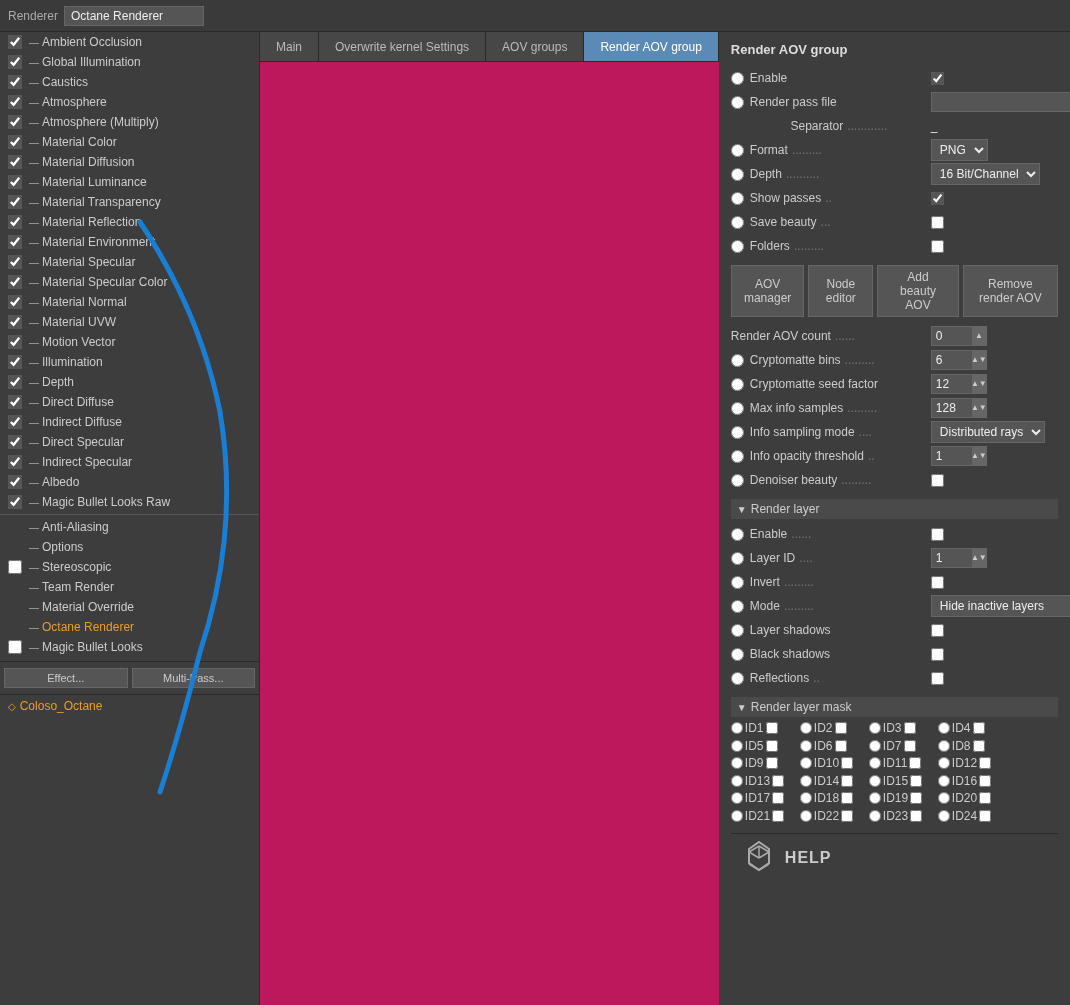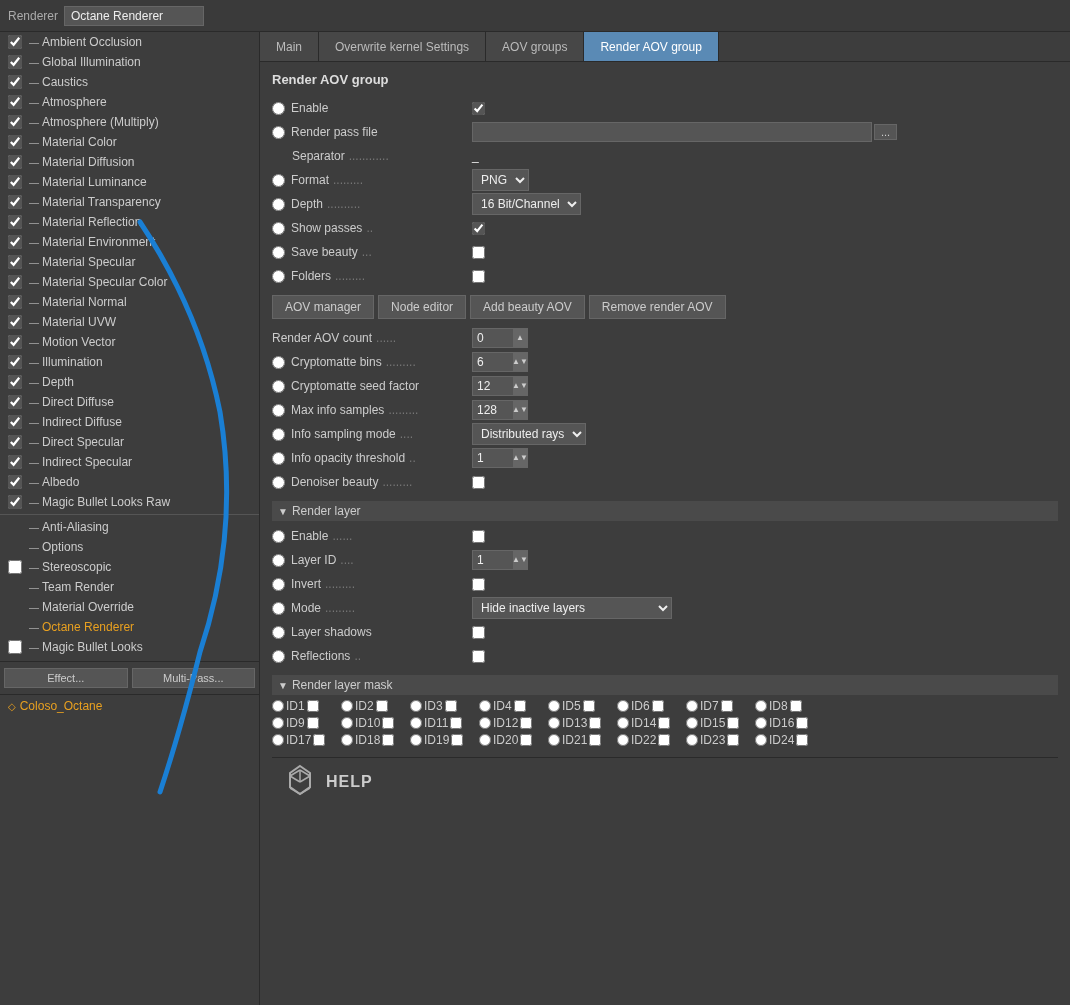--- a/index.html
+++ b/index.html
@@ -125,21 +125,21 @@
       height: 620px;
       pointer-events: none;
       z-index: 10;
     }
 
     
     .right-panel {
       flex: 1;
       background: #be185d;
       display: flex;
-      flex-direction: column;
+      flex-direction: row;
       overflow: hidden;
     }
 
     
     .tab-bar {
       display: flex;
       background: #3d3d3d;
       border-bottom: 1px solid #2a2a2a;
       height: 30px;
       align-items: stretch;
@@ -577,21 +577,21 @@
       <div class="form-row">
         <div class="form-label">
           <input type="radio" class="form-radio" name="r2" style="">
           <span>Render pass file</span>
         </div>
         <input type="text" class="form-input form-input-wide" style="">
         <button style="background:#555;border:1px solid #666;color:#ccc;padding:1px 6px;margin-left:2px;cursor:pointer;font-size:11px;">...</button>
       </div>
 
       <div class="form-row">
-        <div class="form-label" style="padding-left:20px;">
+        <div class="form-label" style="padding-left:20px;justify-content:center;">
           <span>Separator</span>
           <span class="form-dots">............</span>
         </div>
         <span class="form-value">_</span>
       </div>
 
       <div class="form-row">
         <div class="form-label">
           <input type="radio" class="form-radio" name="r3" style="">
           <span>Format</span>
@@ -777,20 +777,27 @@
       </div>
 
       <div class="form-row">
         <div class="form-label">
           <input type="radio" class="form-radio" name="rla5" style="">
           <span>Layer shadows</span>
         </div>
         <input type="checkbox" class="form-checkbox" style="">
       </div>
 
+      <div class="form-row">
+        <div class="form-label">
+          <input type="radio" class="form-radio" name="rla6" style="">
+          <span>Black shadows</span>
+        </div>
+        <input type="checkbox" class="form-checkbox" style="">
+      </div>
 
       <div class="form-row">
         <div class="form-label">
           <input type="radio" class="form-radio" name="rla7" style="">
           <span>Reflections</span>
           <span class="form-dots"> ..</span>
         </div>
         <input type="checkbox" class="form-checkbox" style="">
       </div>
 

